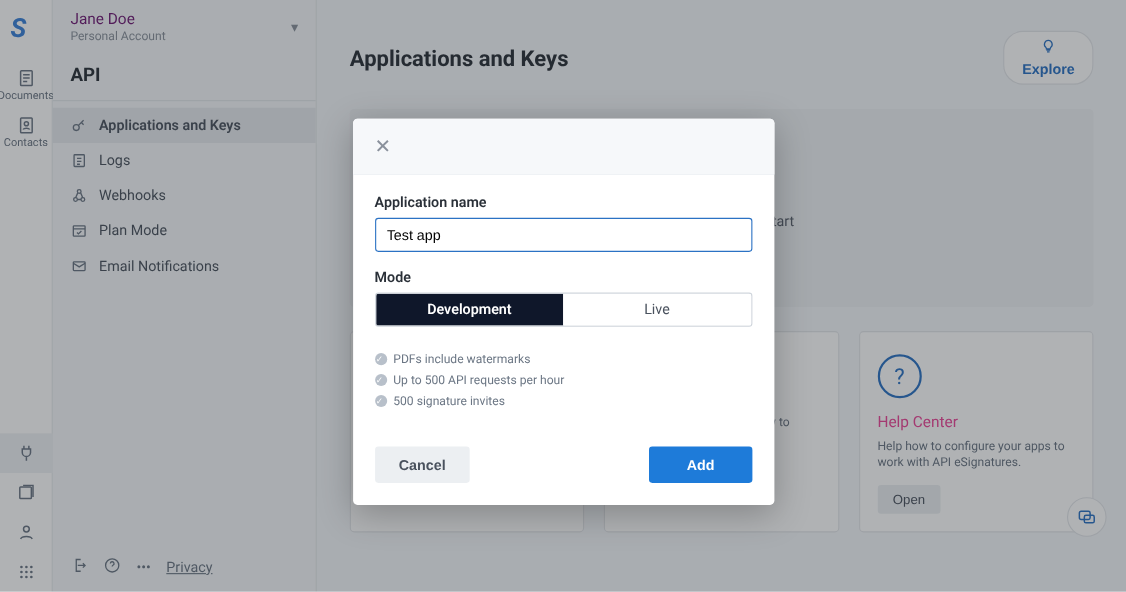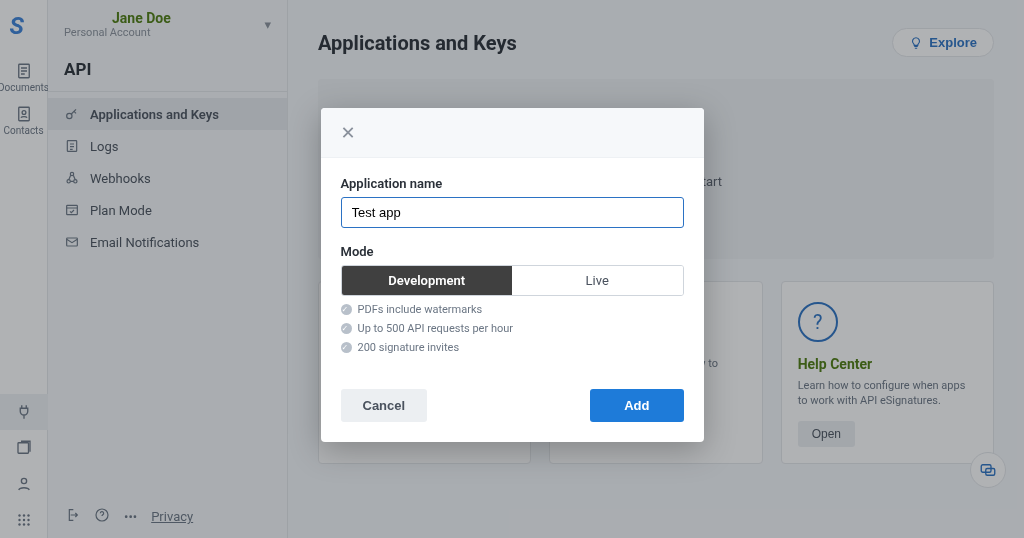--- a/index.html
+++ b/index.html
@@ -11,66 +11,66 @@
 .rail-item { width: 48px; display: flex; flex-direction: column; align-items: center; padding: 6px 0; cursor: pointer; color: #6b7684; }
 .rail-item svg { width: 18px; height: 18px; }
 .rail-item .lbl { font-size: 10px; margin-top: 2px; }
 .rail-spacer { flex: 1; }
 .rail-icon { width: 48px; height: 36px; display: flex; align-items: center; justify-content: center; color: #6b7684; cursor: pointer; }
 .rail-icon.active { background: #eef1f4; }
 
 
 .sidebar { position: absolute; left: 48px; top: 0; width: 240px; height: 100%; background: #f6f8fa; border-right: 1px solid #e3e6ea; display: flex; flex-direction: column; }
 .acct { padding: 10px 16px 10px 16px; display: flex; align-items: center; justify-content: space-between; }
-.acct-name { font-weight: 700; font-size: 14px; color: #4d7c0f; margin-left: 48px; }
+.acct-name { font-weight: 400; font-size: 14px; color: #701a75; }
 .acct-sub { font-size: 11px; color: #8a919c; }
 .acct-caret { color: #8a919c; }
 .side-title { font-weight: 700; font-size: 17px; color: #2a3038; padding: 10px 16px 12px; border-bottom: 1px solid #e3e6ea; }
 .side-items { padding-top: 6px; }
 .side-item { display: flex; align-items: center; gap: 10px; padding: 8px 16px; color: #4a525e; cursor: pointer; font-size: 13px; }
 .side-item.active { background: #e7eaee; font-weight: 600; }
 .side-item svg { width: 16px; height: 16px; flex-shrink: 0; color: #6b7684; }
 .side-footer { margin-top: auto; padding: 12px 16px; display: flex; align-items: center; gap: 14px; color: #6b7684; }
 .side-footer .privacy { text-decoration: underline; cursor: pointer; }
 
 
 .main { position: absolute; left: 288px; top: 0; right: 0; height: 100%; background: #f5f7fa; padding: 28px 30px; }
 .main-head { display: flex; justify-content: space-between; align-items: center; margin-bottom: 22px; }
 .main-title { font-size: 20px; font-weight: 700; color: #2a3038; }
-.explore-btn { display: flex; align-items: center; gap: 6px; background: #fff; border: 1px solid #e3e6ea; border-radius: 18px; padding: 6px 16px; color: #2b72c4; font-weight: 600; cursor: pointer; font-size: 13px; }
+.explore-btn { display: flex; align-items: center; gap: 6px; background: #fff; border: 1px solid #e3e6ea; border-radius: 18px; padding: 6px 16px; color: #2b72c4; font-weight: 600; cursor: pointer; font-size: 13px; flex-direction: column; }
 
 .hero { background: #eef1f4; border-radius: 4px; padding: 70px 24px 24px; min-height: 180px; }
 .hero-text { text-align: center; padding: 0 80px; }
 .hero-line1 { font-size: 16px; font-weight: 600; color: #2a3038; margin-bottom: 6px; }
 .hero-line2 { font-size: 13px; color: #5a616d; }
 
 .cards { display: flex; gap: 18px; margin-top: 22px; }
 .card { flex: 1; background: #fff; border: 1px solid #e3e6ea; border-radius: 4px; padding: 20px 16px 16px; }
 .card-ico { width: 40px; height: 40px; border: 2px solid #2b72c4; border-radius: 50%; display: flex; align-items: center; justify-content: center; color: #2b72c4; font-size: 20px; margin-bottom: 14px; }
-.card-title { font-weight: 700; font-size: 14px; color: #4d7c0f; margin-bottom: 6px; }
+.card-title { font-weight: 400; font-size: 14px; color: #ec4899; margin-bottom: 6px; }
 .card-desc { font-size: 11px; color: #6b7684; line-height: 1.4; margin-bottom: 12px; min-height: 30px; }
 .card-btn { display: inline-block; background: #eceff2; border: none; padding: 6px 14px; border-radius: 3px; font-size: 12px; color: #4a525e; cursor: pointer; }
 
 .float-chat { position: absolute; right: 18px; bottom: 50px; width: 36px; height: 36px; border-radius: 50%; background: #fff; border: 1px solid #e3e6ea; display: flex; align-items: center; justify-content: center; color: #2b72c4; cursor: pointer; }
 
 
 .overlay { position: absolute; inset: 0; background: rgba(30,34,40,0.35); display: flex; align-items: flex-start; justify-content: center; padding-top: 108px; }
 .modal { width: 383px; background: #fff; border-radius: 4px; box-shadow: 0 8px 32px rgba(0,0,0,0.25); }
 .modal-head { display: flex; justify-content: space-between; align-items: center; padding: 14px 20px; border-bottom: 1px solid #eef1f4; background: #f6f8fa; border-radius: 4px 4px 0 0; }
 .modal-title { font-weight: 700; font-size: 15px; color: #2a3038; }
 .modal-close { color: #8a919c; cursor: pointer; font-size: 18px; }
 .modal-body { padding: 18px 20px 4px; }
 .form-label { font-size: 13px; font-weight: 600; color: #2a3038; margin-bottom: 6px; display: block; }
 .form-input { width: 100%; border: 1px solid #2b72c4; border-radius: 3px; padding: 7px 10px; font-size: 13px; outline: none; }
 .mode-group { margin-top: 16px; }
 .mode-toggle { display: flex; border: 1px solid #cfd5dc; border-radius: 3px; overflow: hidden; margin-top: 6px; }
 .mode-opt { flex: 1; text-align: center; padding: 7px 0; font-size: 13px; cursor: pointer; background: #fff; color: #4a525e; }
-.mode-opt.active { background: #404040; color: #fff; font-weight: 600; }
+.mode-opt.active { background: #0f172a; color: #fff; font-weight: 600; }
 .mode-desc { font-size: 11px; color: #6b7684; line-height: 1.45; margin-top: 12px; }
-.mode-bullets { margin-top: 4px; }
+.mode-bullets { margin-top: 20px; }
 .mode-bullets li { list-style: none; font-size: 11px; color: #6b7684; padding: 3px 0; display: flex; align-items: center; gap: 6px; }
 .mode-bullets li::before { content: ""; width: 11px; height: 11px; border-radius: 50%; background: #b8c0ca; display: inline-flex; align-items: center; justify-content: center; }
 .mode-bullets li::after { content: "✓"; position: absolute; margin-left: 1px; font-size: 8px; color: #fff; }
 .mode-bullets li { position: relative; }
 .modal-foot { display: flex; justify-content: space-between; padding: 18px 20px 20px; margin-top: 10px; align-items: center; }
 .btn-cancel { background: #eceff2; border: none; padding: 9px 22px; border-radius: 3px; font-size: 13px; color: #4a525e; cursor: pointer; font-weight: 600; }
 .btn-add { background: #1e7bd9; border: none; padding: 9px 34px; border-radius: 3px; font-size: 13px; color: #fff; cursor: pointer; font-weight: 600; }
 </style>
 </head>
 <body>
@@ -213,21 +213,21 @@
     </div>
     <div class="card">
       <div class="card-ico">⚙</div>
       <div class="card-title"></div>
       <div class="card-desc">Everything you need to know to configure API applications.</div>
       <button class="card-btn">Run</button>
     </div>
     <div class="card">
       <div class="card-ico">?</div>
       <div class="card-title">Help Center</div>
-      <div class="card-desc">Learn how to configure when apps to work with API eSignatures.</div>
+      <div class="card-desc">Help how to configure your apps to work with API eSignatures.</div>
       <button class="card-btn">Open</button>
     </div>
   </div>
 </div>
 
 <div class="float-chat">
   <svg width="18" height="18" viewBox="0 0 24 24" fill="none" stroke="currentColor" stroke-width="1.8">
       <rect x="3" y="5" width="13" height="10" rx="2"></rect>
       <rect x="9" y="10" width="12" height="9" rx="2"></rect>
     </svg>
@@ -248,21 +248,21 @@
           <div class="mode-opt">Live</div>
         </div>
         <ul class="mode-bullets">
           <li>
               <span>PDFs include watermarks</span>
             </li>
           <li>
               <span>Up to 500 API requests per hour</span>
             </li>
           <li>
-              <span>200 signature invites</span>
+              <span>500 signature invites</span>
             </li>
         </ul>
       </div>
     </div>
     <div class="modal-foot">
       <button class="btn-cancel">Cancel</button>
       <button class="btn-add">Add</button>
     </div>
   </div>
 </div>

